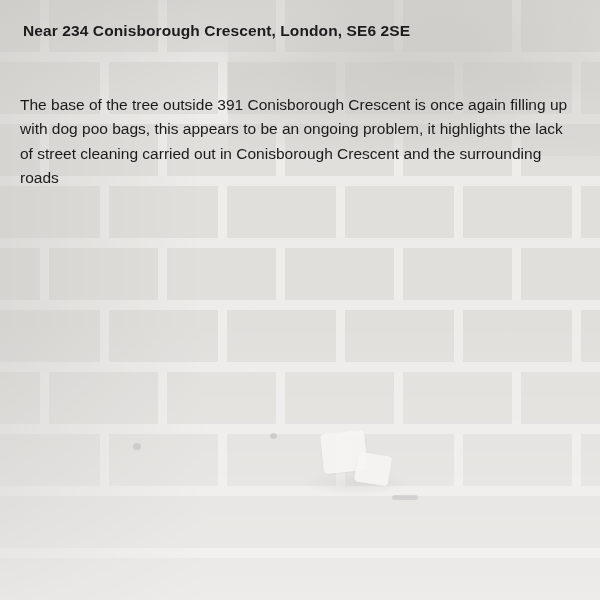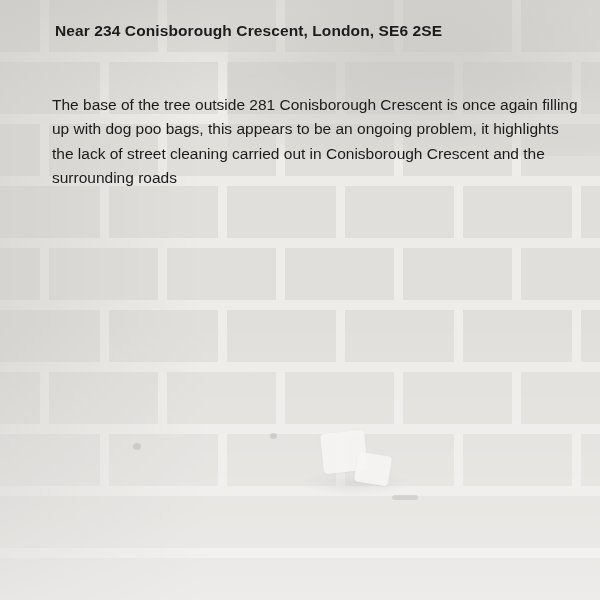--- a/index.html
+++ b/index.html
@@ -95,21 +95,20 @@
     position: absolute;
     inset: 0;
     background: rgba(240,239,236,0.55);
   }
   
   .content {
     position: absolute;
     inset: 0;
     padding: 22px 20px 16px 20px;
     box-sizing: border-box;
-    margin-left: 32px;
   }
   .location-heading {
     font-size: 15.5px;
     font-weight: bold;
     color: #1c1c1c;
     line-height: 1.2;
     margin: 0 0 0 3px;
     letter-spacing: 0.1px;
   }
   .report-body {
@@ -177,16 +176,16 @@
     <div class="litter litter-b"></div>
     <div class="dark-speck speck-1"></div>
     <div class="dark-speck speck-2"></div>
     <div class="dark-speck speck-3"></div>
     <div class="shade-bottom"></div>
     <div class="wash"></div>
   </div>
 
   <div class="content">
     <h1 class="location-heading">Near 234 Conisborough Crescent, London, SE6 2SE</h1>
-    <p class="report-body">The base of the tree outside 281 Conisborough Crescent is once again filling up with dog poo bags, this appears to be an ongoing problem, it highlights the lack of street cleaning carried out in Conisborough Crescent and the surrounding roads</p>
+    <p class="report-body">The base of the tree outside 391 Conisborough Crescent is once again filling up with dog poo bags, this appears to be an ongoing problem, it highlights the lack of street cleaning carried out in Conisborough Crescent and the surrounding roads</p>
   </div>
 
 </div>
 
 </body></html>

